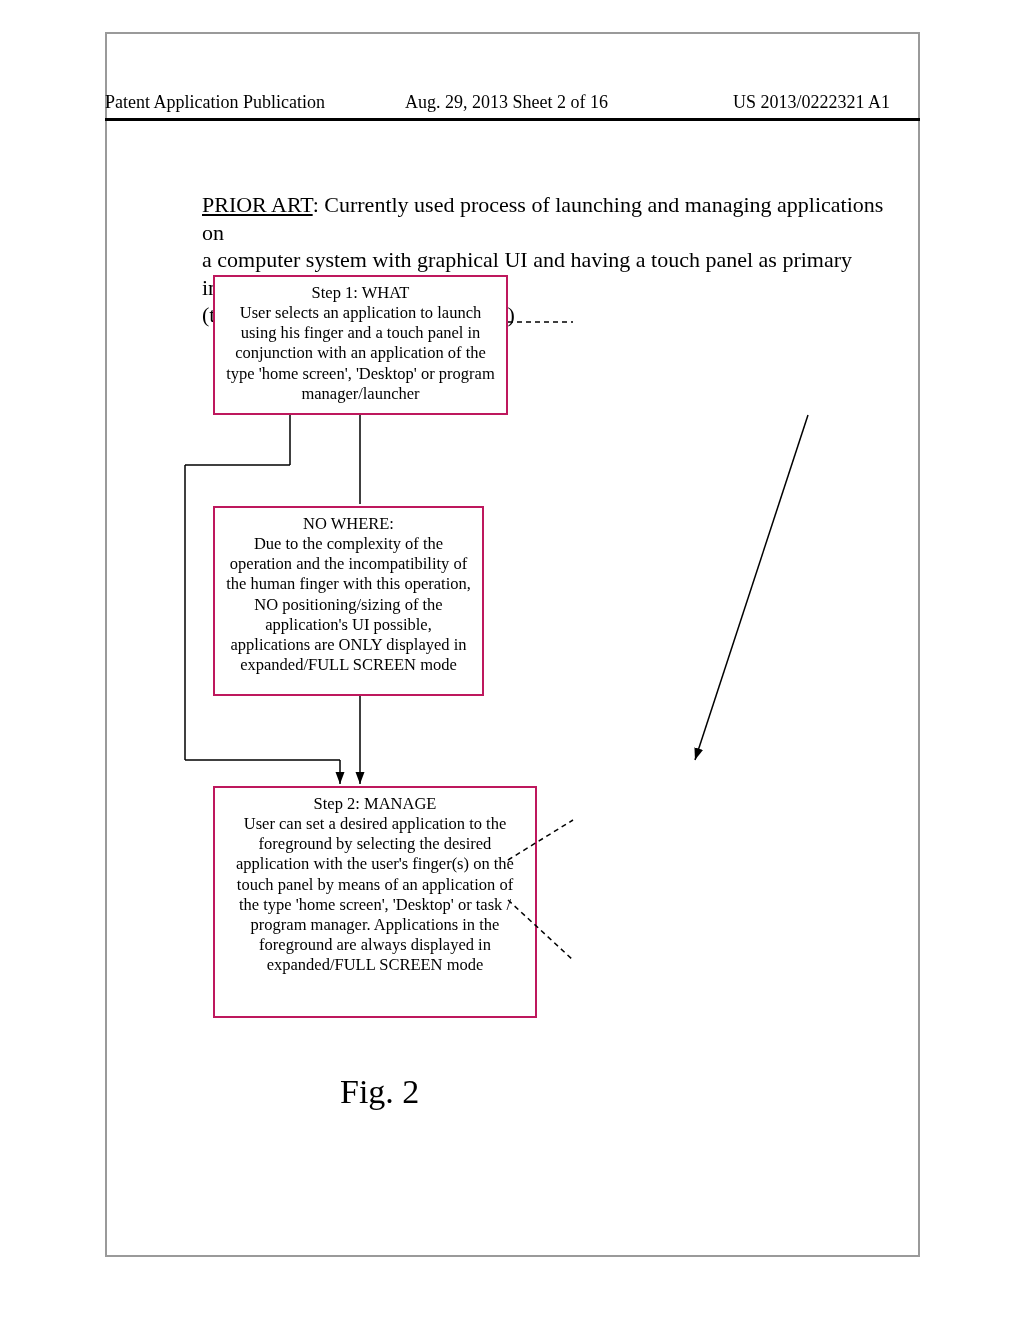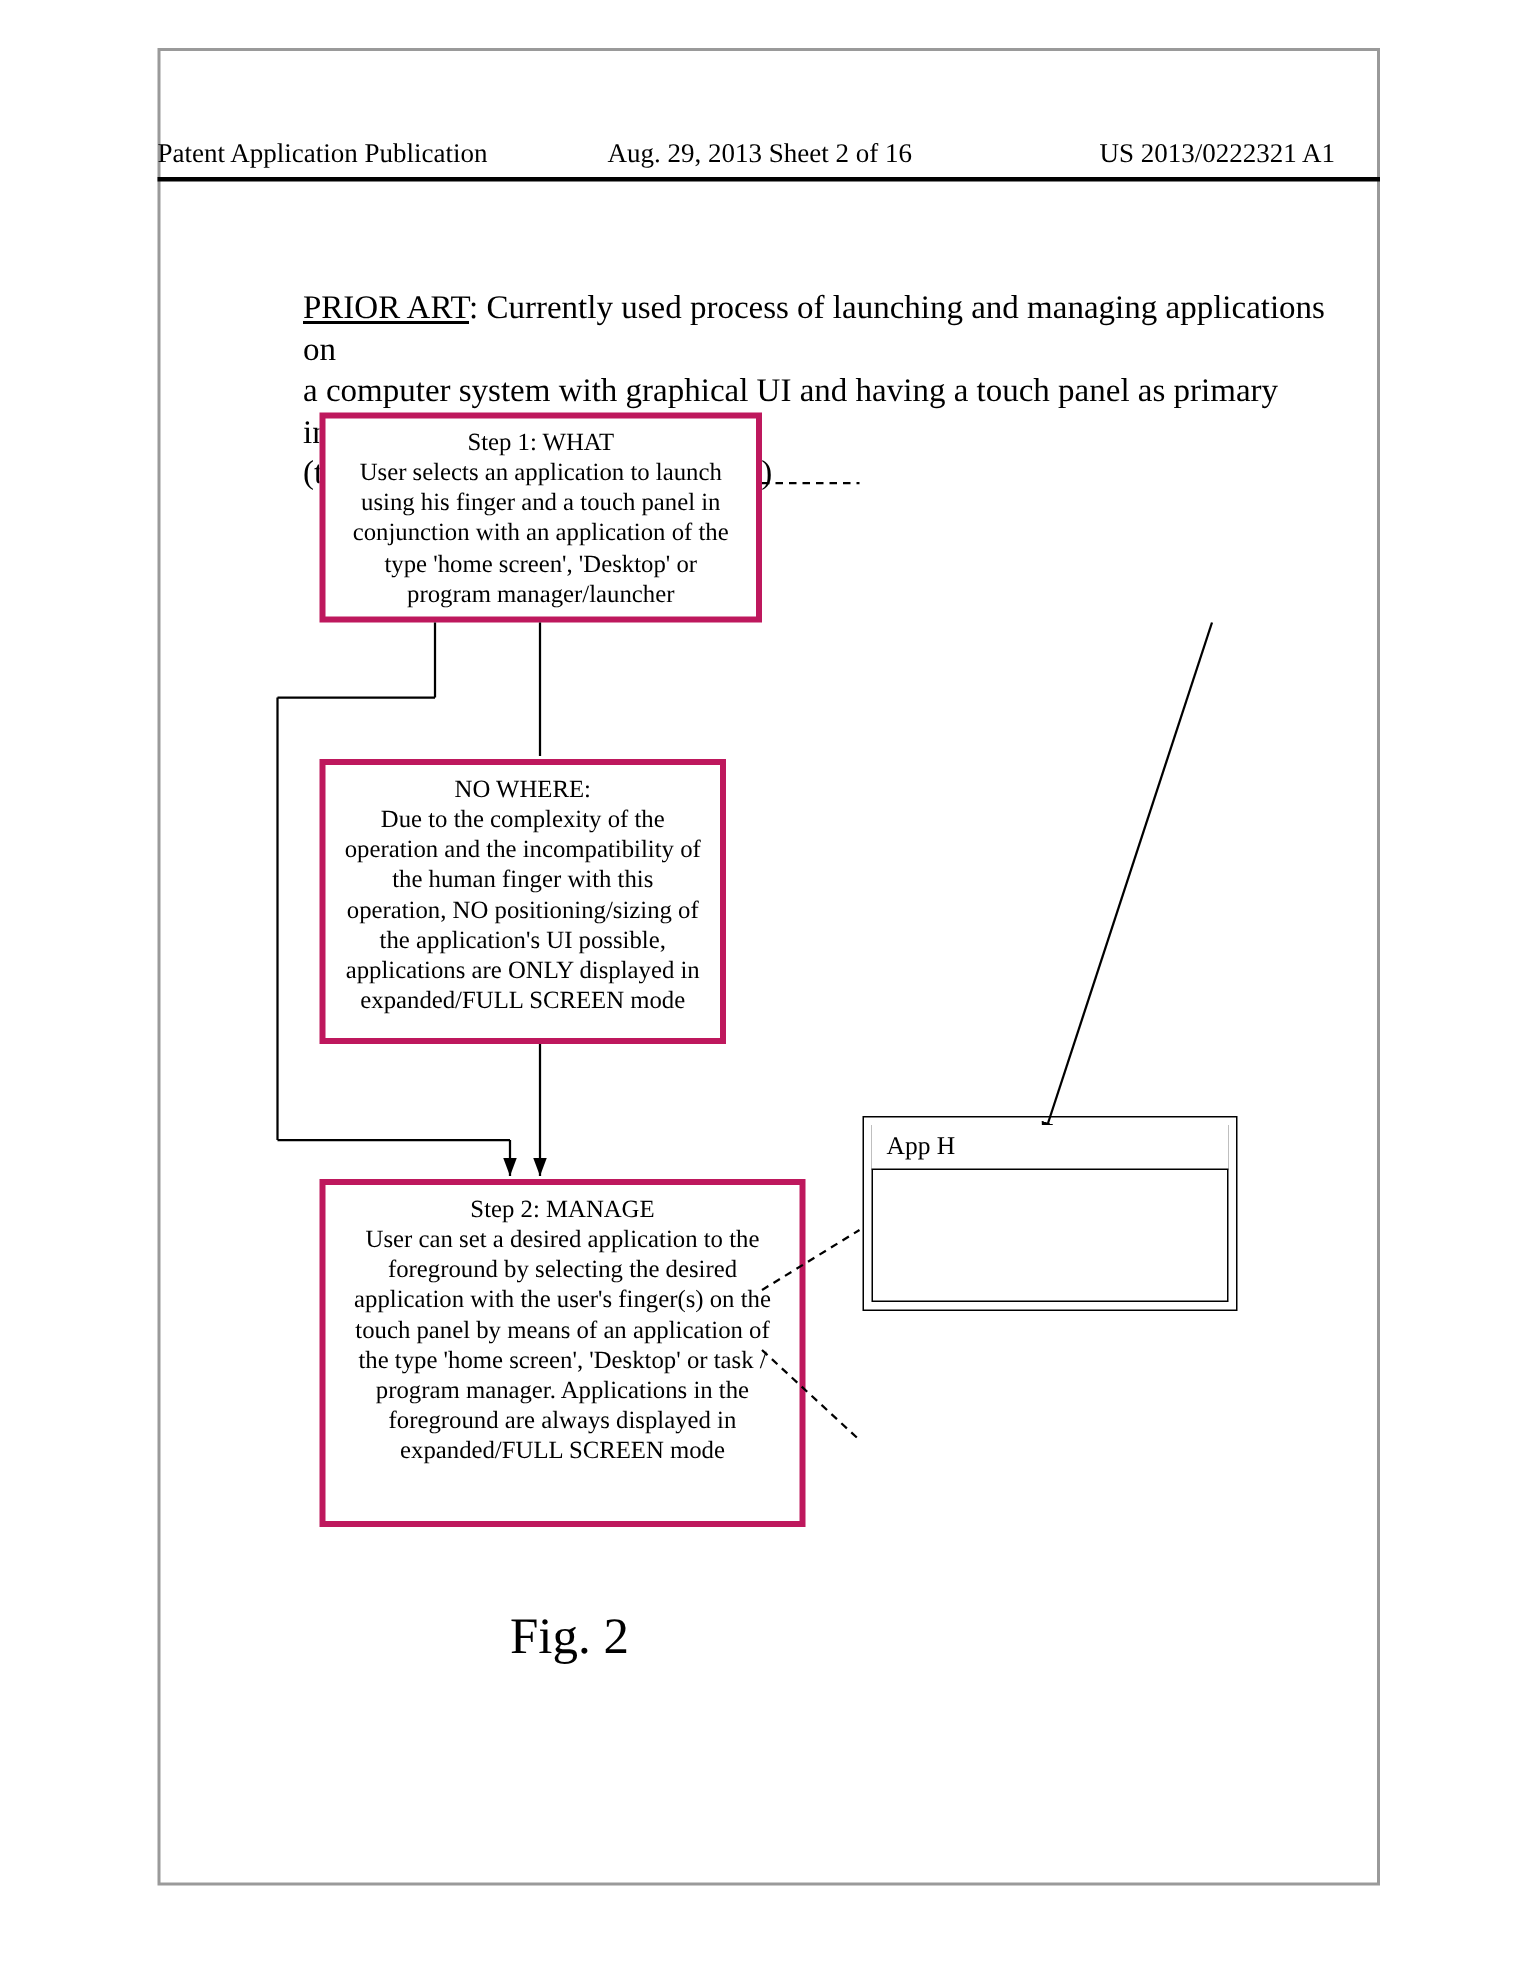--- a/index.html
+++ b/index.html
@@ -48,21 +48,21 @@
     left: 202px;
     top: 191px;
     width: 690px;
     font-size: 22px;
     line-height: 1.25;
   }
   .intro .prior { text-decoration: underline; }
 
   .box {
     position: absolute;
-    border: 4px solid #be185d;
+    border: 2px solid #be185d;
     background: #fff;
     font-size: 16.5px;
     text-align: center;
     padding: 6px 10px;
     line-height: 1.22;
   }
   .step1  { left: 213px; top: 275px; width: 295px; height: 140px; }
   .nowhere{ left: 213px; top: 506px; width: 271px; height: 190px; }
   .step2  { left: 213px; top: 786px; width: 324px; height: 232px; }
 
@@ -163,23 +163,20 @@
     <div>NO WHERE:</div>
     <div>Due to the complexity of the operation and the incompatibility of the human finger with this operation, NO positioning/sizing of the application's UI possible, applications are ONLY displayed in expanded/FULL SCREEN mode</div>
   </div>
 
   <div class="box step2">
     <div>Step 2: MANAGE</div>
     <div>User can set a desired application to the foreground by selecting the desired application with the user's finger(s) on the touch panel by means of an application of the type 'home screen', 'Desktop' or task / program manager. Applications in the foreground are always displayed in expanded/FULL SCREEN mode</div>
   </div>
 
 
-  <div class="app-window appH">
-    <div class="label-bar">App H</div>
-  </div>
 
   <svg class="connectors">
     <defs>
       <marker id="arrow" markerWidth="10" markerHeight="10" refX="8" refY="3" orient="auto">
         <path d="M0,0 L8,3 L0,6 Z" fill="#000"></path>
       </marker>
     </defs>
 
     <line x1="508" y1="322" x2="573" y2="322" stroke="#000" stroke-width="1.5" stroke-dasharray="5,4"></line>
 

